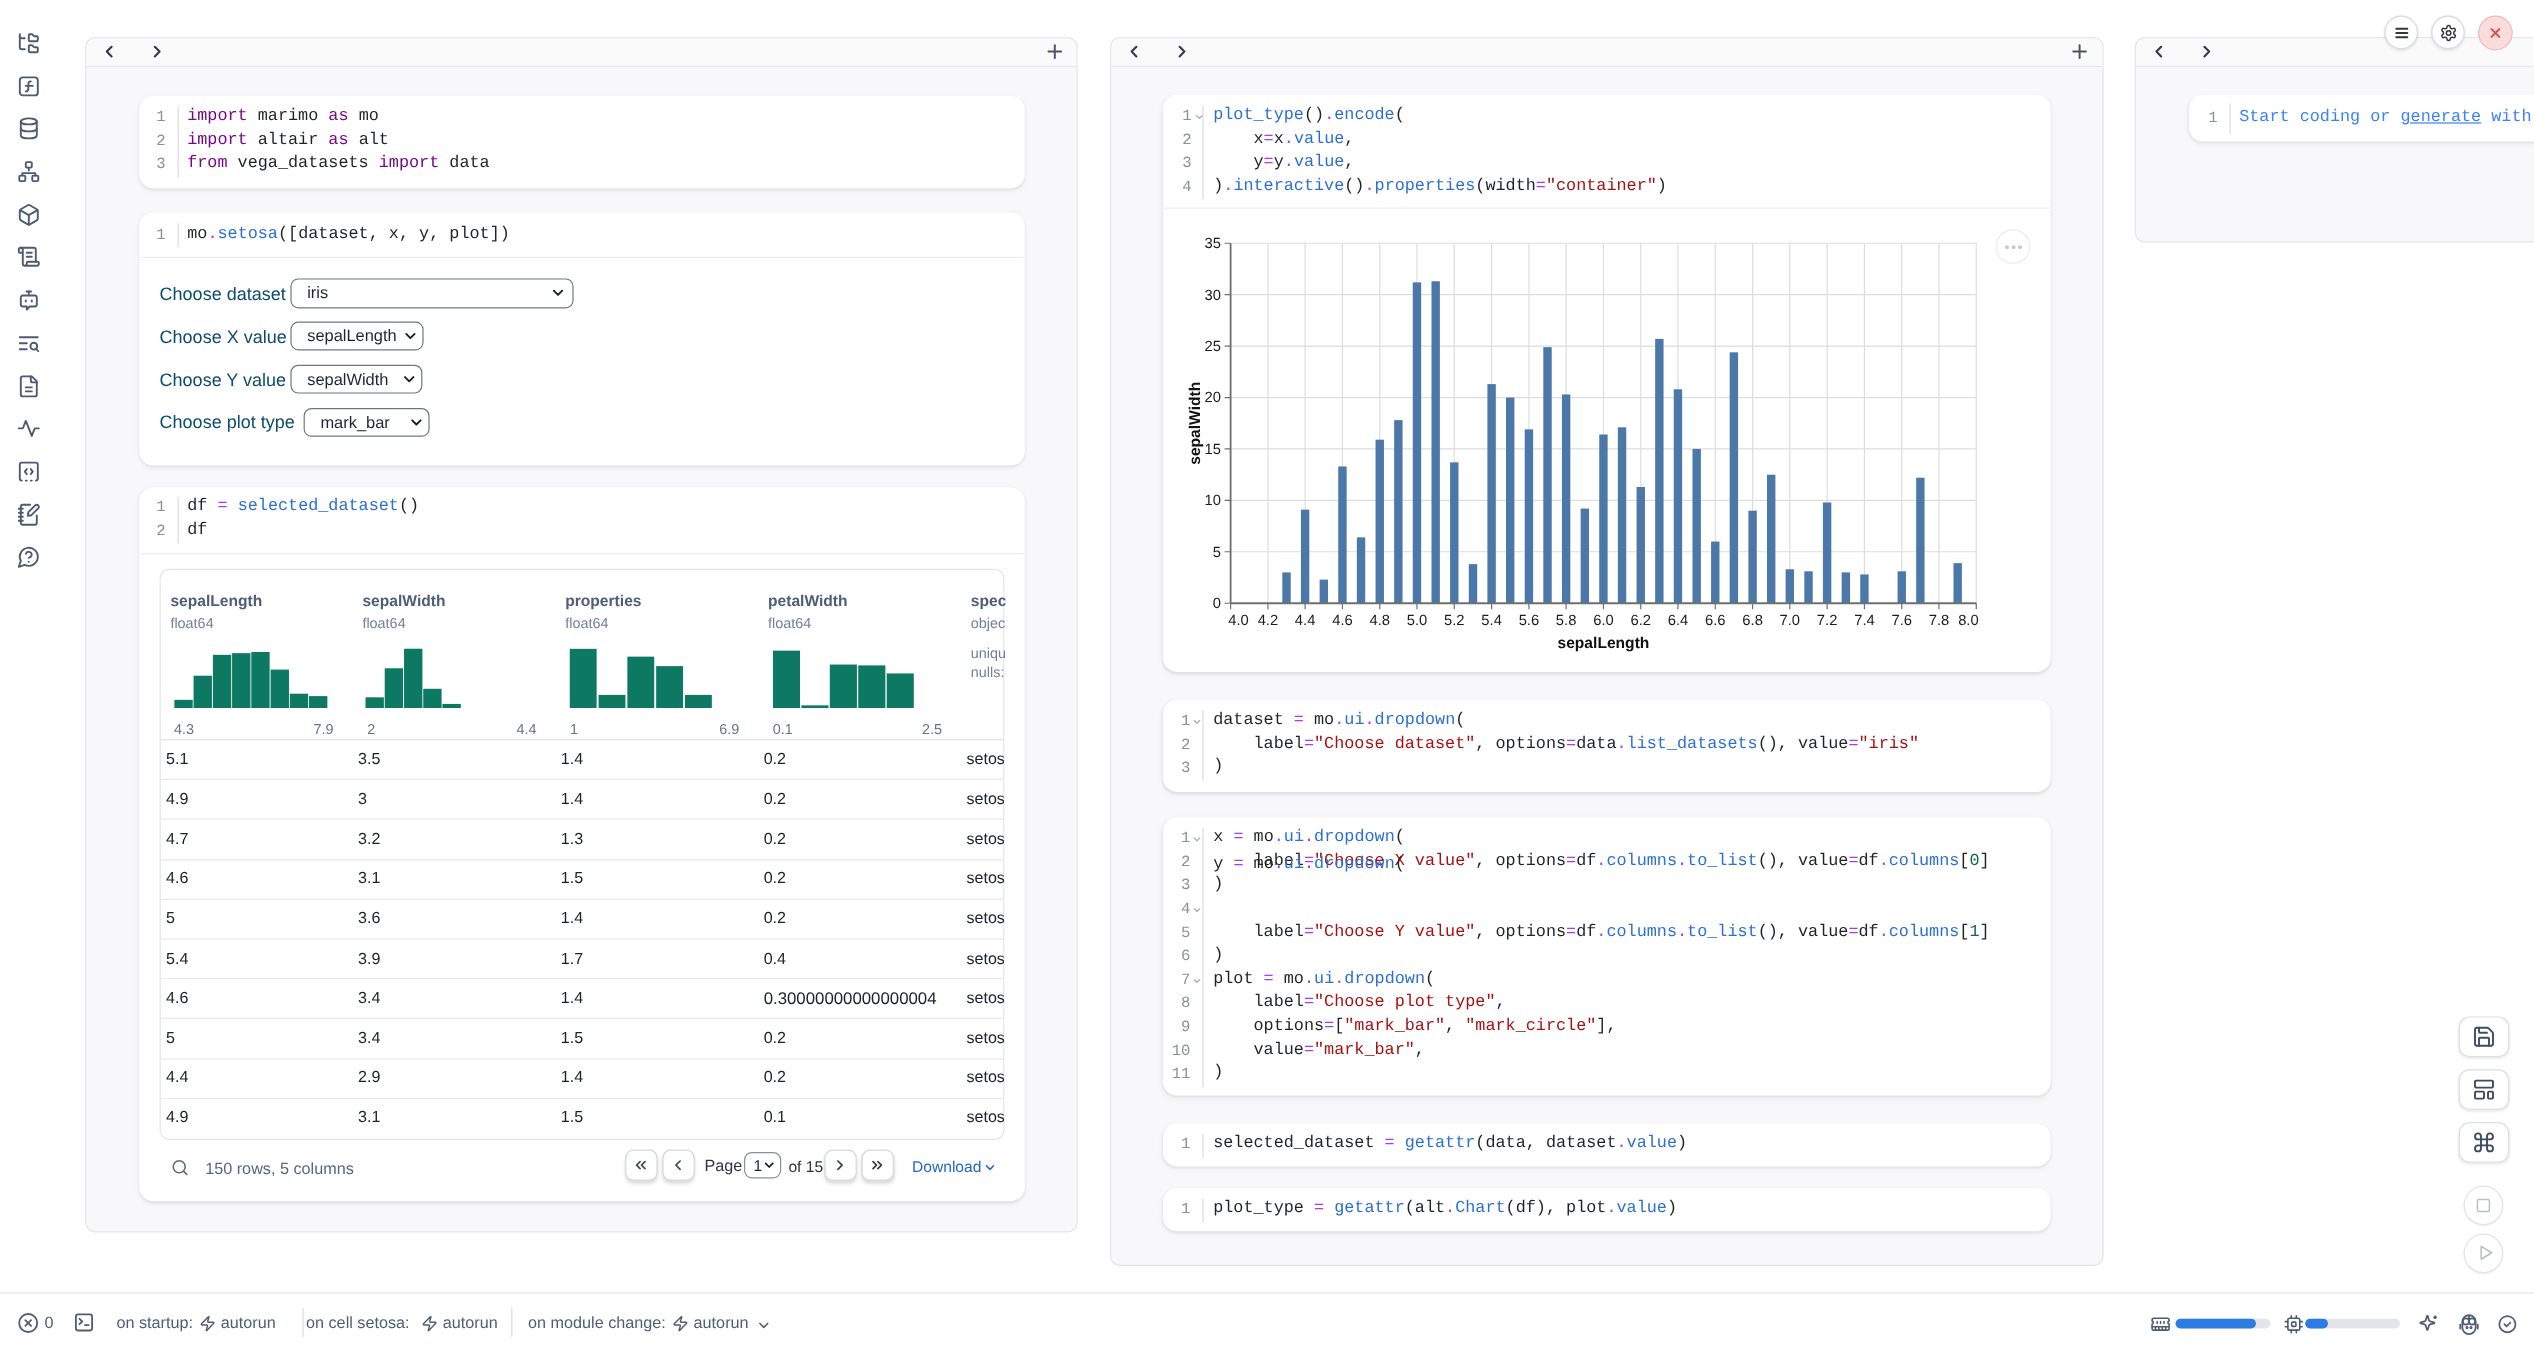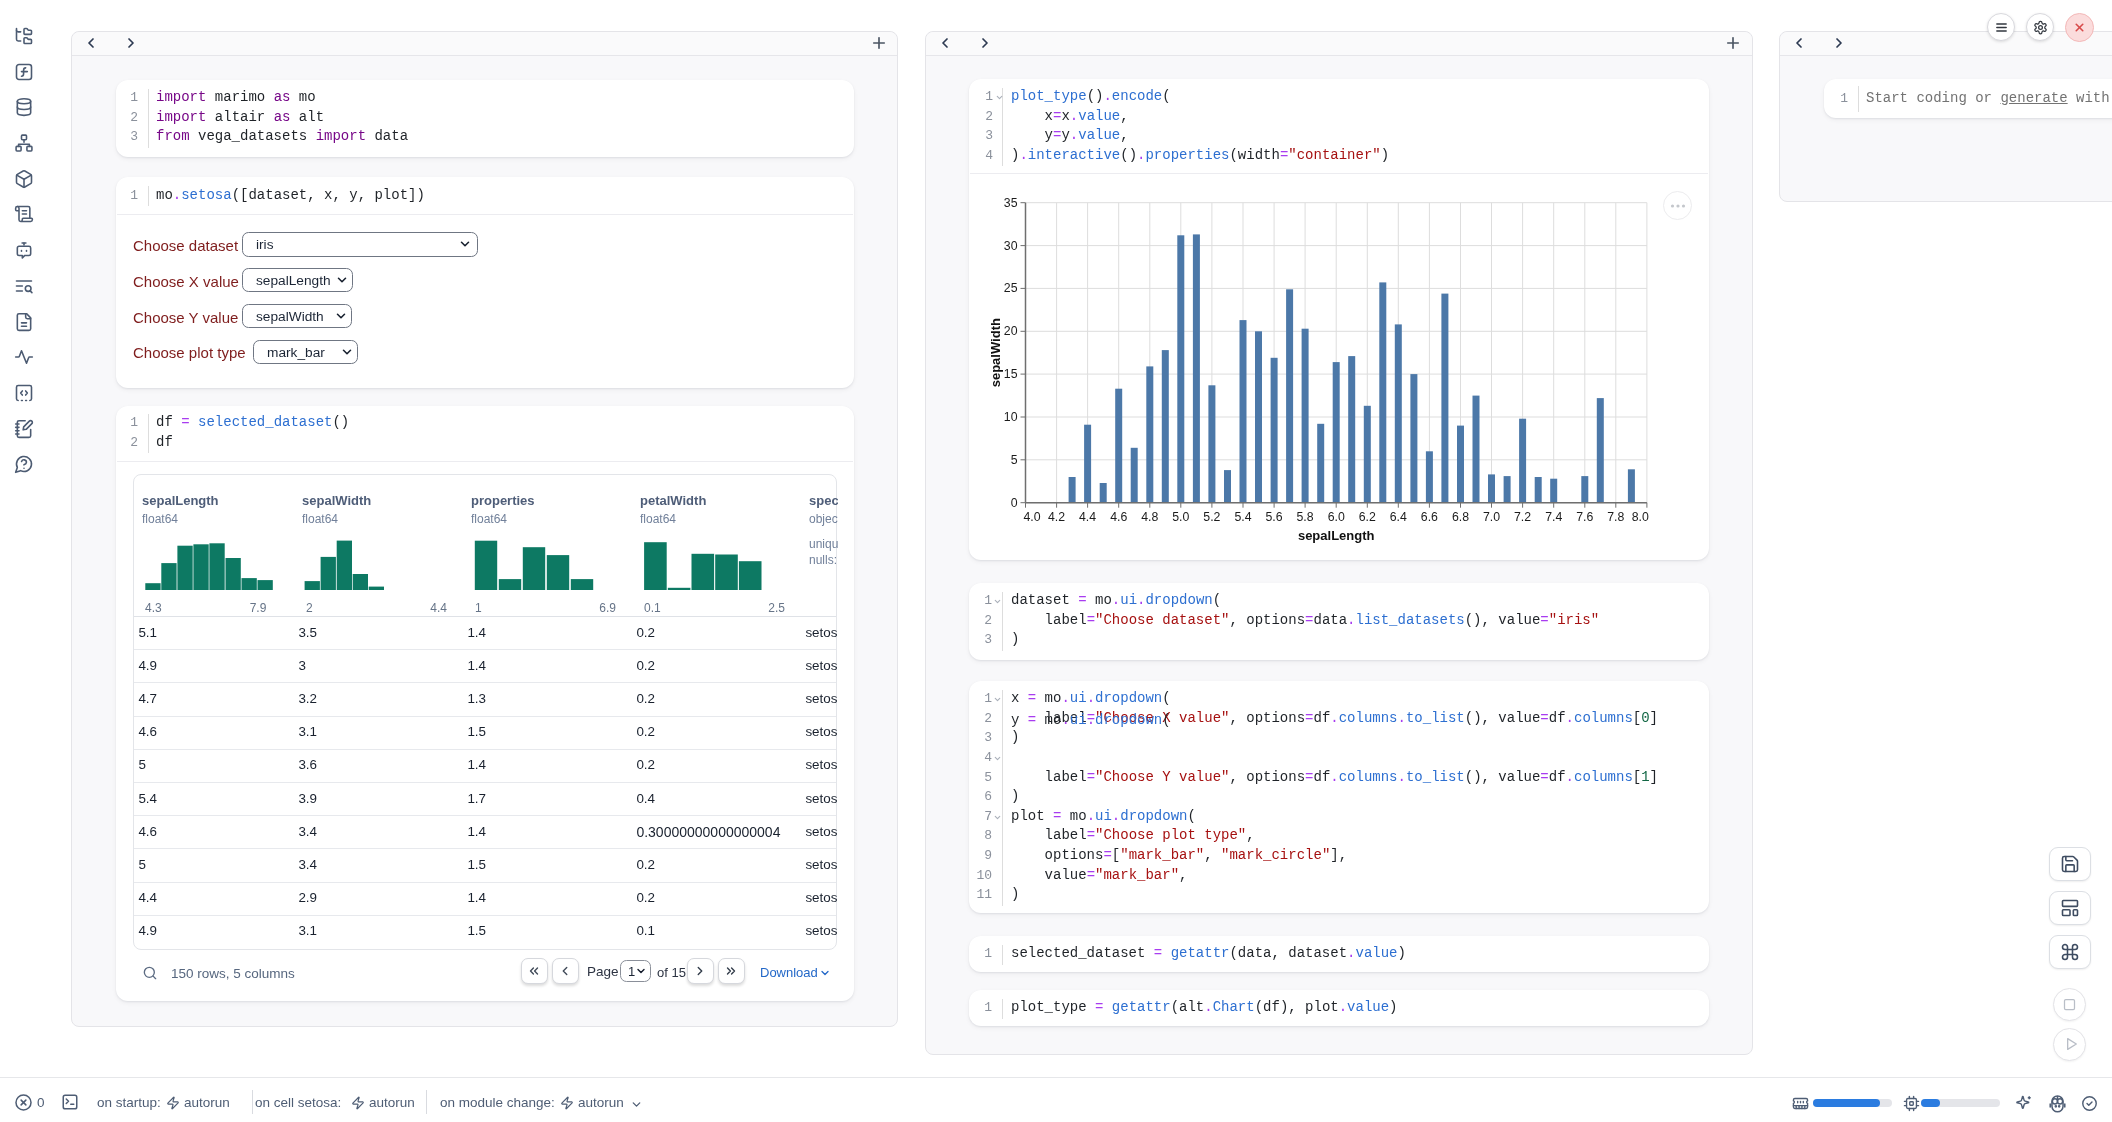--- a/index.html
+++ b/index.html
@@ -4,21 +4,21 @@
 html,body{width:2112px;height:1122px;overflow:hidden;background:#fff;font-family:"Liberation Sans",sans-serif}
 #root{position:relative;width:2112px;height:1122px}
 .abs{position:absolute}
 .panel{position:absolute;background:#f8f8fa;border:1px solid #e4e4e8;border-radius:8px}
 .phdr{position:absolute;left:0;right:0;top:0;height:24px;background:#fafafb;border-bottom:1px solid #e6e6ea;border-radius:8px 8px 0 0}
 .cell{position:absolute;background:#fff;border-radius:12px;box-shadow:0 1px 2px rgba(15,23,42,.07),0 2px 5px rgba(15,23,42,.05)}
 .cline{position:absolute;white-space:pre;font-family:"Liberation Mono",monospace;font-size:14px;line-height:19.6px;color:#1f2328}
 .lnum{position:absolute;text-align:right;font-family:"Liberation Mono",monospace;font-size:13px;line-height:19.6px;color:#8b919c}
 .vdiv{position:absolute;width:1px;background:#ddd}
 .k{color:#770788}.o{color:#a83cf0}.f{color:#2d6fd1}.s{color:#a61111}.n{color:#116644}
-.lbl{position:absolute;font-size:15px;color:#7f1d1d}
+.lbl{position:absolute;font-size:15px;color:#0c4a6e}
 .sel{position:absolute;background:#fff;border:1px solid #6f7683;border-radius:6.5px;font-size:13.7px;color:#1b2535}
 .selin{position:absolute;left:13px;top:50%;transform:translateY(-50%)}
 .chev{position:absolute;top:50%;transform:translateY(-50%)}
 .thead{position:absolute;font-weight:bold;font-size:13px;color:#4e5d78}
 .ttype{position:absolute;font-size:12px;color:#71809a}
 .trange{position:absolute;font-size:12px;color:#667488}
 .tval{position:absolute;font-size:13.4px;color:#19212e}
 .rowline{position:absolute;height:1px;background:#e7e9ed}
 .pbtn{position:absolute;width:27px;height:26px;background:#fff;border:1px solid #d6d8dd;border-radius:7px;box-shadow:0 2px 3px rgba(0,0,0,.14)}
 .stext{font-size:13.5px;color:#4e5d74}
@@ -243,21 +243,21 @@
       <rect x="522.8" y="547.2" width="22.4" height="42.8" fill="#0d7963"></rect>
       <rect x="546.8" y="555.1" width="22.4" height="34.9" fill="#0d7963"></rect>
       <rect x="570.8" y="579.1" width="22.4" height="10.9" fill="#0d7963"></rect>
       <rect x="644.1" y="542.2" width="22.6" height="47.8" fill="#0d7963"></rect>
       <rect x="667.8" y="587.8" width="22.6" height="2.2" fill="#0d7963"></rect>
       <rect x="691.5" y="553.8" width="22.6" height="36.2" fill="#0d7963"></rect>
       <rect x="715.2" y="554.5" width="22.6" height="35.5" fill="#0d7963"></rect>
       <rect x="738.9" y="561.2" width="22.6" height="28.8" fill="#0d7963"></rect>
     </svg>
     <div class="trange" style="left:145px;top:601px">4.3</div>
-    <div class="trange" style="left:238px;top:601px;width:40px;text-align:center">7.9</div>
+    <div class="trange" style="left:238px;top:601px;width:40px;text-align:right">7.9</div>
     <div class="trange" style="left:306px;top:601px">2</div>
     <div class="trange" style="left:407px;top:601px;width:40px;text-align:right">4.4</div>
     <div class="trange" style="left:475px;top:601px">1</div>
     <div class="trange" style="left:576px;top:601px;width:40px;text-align:right">6.9</div>
     <div class="trange" style="left:644px;top:601px">0.1</div>
     <div class="trange" style="left:745px;top:601px;width:40px;text-align:right">2.5</div>
     <div class="rowline" style="left:134px;top:615.6px;width:702px;height:1.5px;background:#dfe2e7"></div>
     <div class="tval" style="left:138.4px;top:624.6px">5.1</div>
     <div class="tval" style="left:298.4px;top:624.6px">3.5</div>
     <div class="tval" style="left:467.4px;top:624.6px">1.4</div>
@@ -548,21 +548,21 @@
     <div class="vdiv" style="left:1002px;top:945px;height:19.6px"></div>
     <div class="lnum" style="left:969px;top:944.2px;width:23px">1</div>
     <div class="cline" style="left:1011px;top:944.2px">selected_dataset <span class="o">=</span> <span class="f">getattr</span>(data, dataset<span class="o">.</span><span class="f">value</span>)</div>
     <div class="cell" style="left:969px;top:990px;width:740px;height:36px"></div>
     <div class="vdiv" style="left:1002px;top:999px;height:19.6px"></div>
     <div class="lnum" style="left:969px;top:998.2px;width:23px">1</div>
     <div class="cline" style="left:1011px;top:998.2px">plot_type <span class="o">=</span> <span class="f">getattr</span>(alt<span class="o">.</span><span class="f">Chart</span>(df), plot<span class="o">.</span><span class="f">value</span>)</div>
     <div class="cell" style="left:1824px;top:79px;width:330px;height:39px"></div>
     <div class="vdiv" style="left:1858px;top:86px;height:26px"></div>
     <div class="lnum" style="left:1824px;top:88.9px;width:24px">1</div>
-    <div class="cline" style="left:1866px;top:88.9px;color:#737373">Start coding or <span style="text-decoration:underline">generate</span> with</div>
+    <div class="cline" style="left:1866px;top:88.9px;color:#3b82f6">Start coding or <span style="text-decoration:underline">generate</span> with</div>
     <div class="abs" style="left:1987px;top:13px;width:28px;height:28px;border-radius:50%;background:#fff;border:1px solid #d9d9de;box-shadow:0 1px 3px rgba(0,0,0,.12)"></div>
     <svg class="abs" style="left:1994.5px;top:20.5px" width="13" height="13" viewBox="0 0 24 24" fill="none" stroke="#32373f" stroke-width="3" stroke-linecap="round">
       <path d="M3.5 5.5h17"></path>
       <path d="M3.5 12h17"></path>
       <path d="M3.5 18.5h17"></path>
     </svg>
     <div class="abs" style="left:2026px;top:13px;width:28px;height:28px;border-radius:50%;background:#fff;border:1px solid #d9d9de;box-shadow:0 1px 3px rgba(0,0,0,.12)"></div>
     <svg class="abs" style="left:2032.5px;top:19.5px" width="15" height="15" viewBox="0 0 24 24" fill="none" stroke="#32373f" stroke-width="2" stroke-linecap="round" stroke-linejoin="round">
       <path d="M12.22 2h-.44a2 2 0 0 0-2 2v.18a2 2 0 0 1-1 1.73l-.43.25a2 2 0 0 1-2 0l-.15-.08a2 2 0 0 0-2.73.73l-.22.38a2 2 0 0 0 .73 2.73l.15.1a2 2 0 0 1 1 1.72v.51a2 2 0 0 1-1 1.74l-.15.09a2 2 0 0 0-.73 2.73l.22.38a2 2 0 0 0 2.73.73l.15-.08a2 2 0 0 1 2 0l.43.25a2 2 0 0 1 1 1.73V20a2 2 0 0 0 2 2h.44a2 2 0 0 0 2-2v-.18a2 2 0 0 1 1-1.73l.43-.25a2 2 0 0 1 2 0l.15.08a2 2 0 0 0 2.73-.73l.22-.39a2 2 0 0 0-.73-2.73l-.15-.08a2 2 0 0 1-1-1.74v-.5a2 2 0 0 1 1-1.74l.15-.09a2 2 0 0 0 .73-2.73l-.22-.38a2 2 0 0 0-2.73-.73l-.15.08a2 2 0 0 1-2 0l-.43-.25a2 2 0 0 1-1-1.73V4a2 2 0 0 0-2-2z"></path>
       <circle cx="12" cy="12" r="3"></circle>

